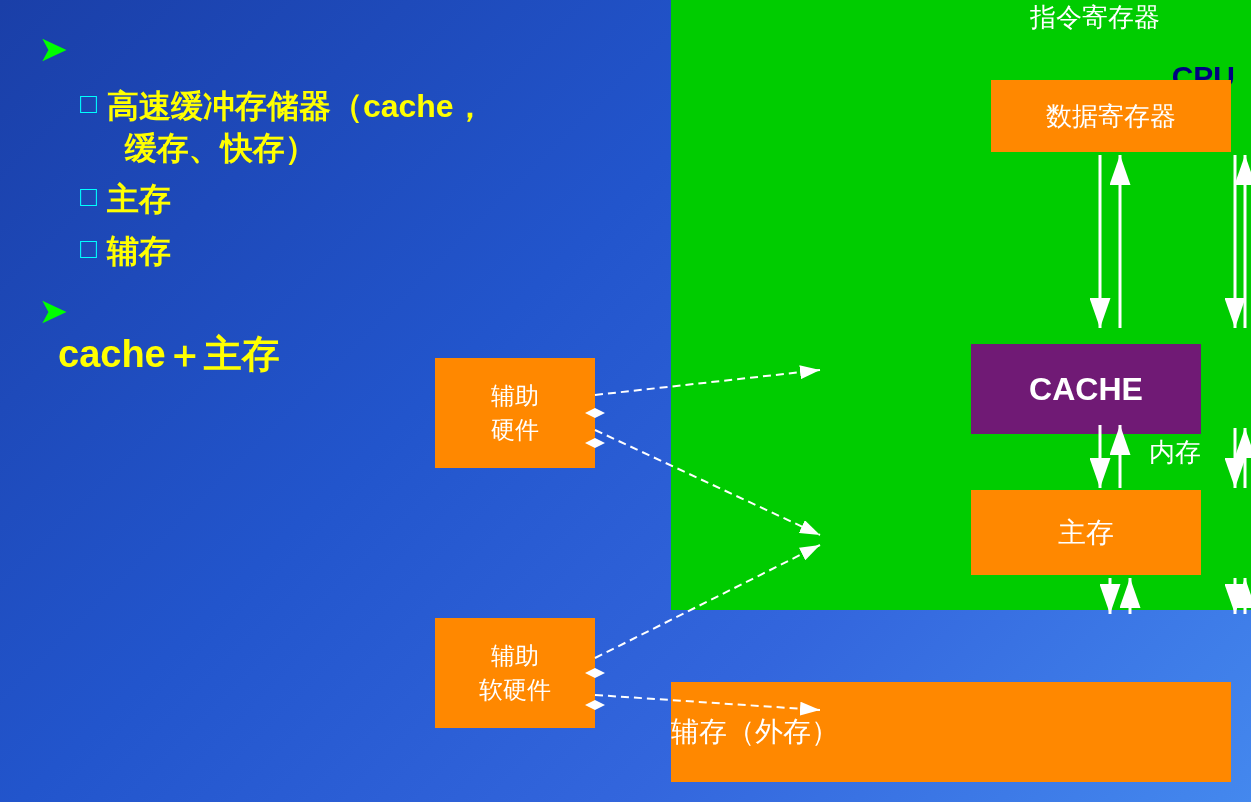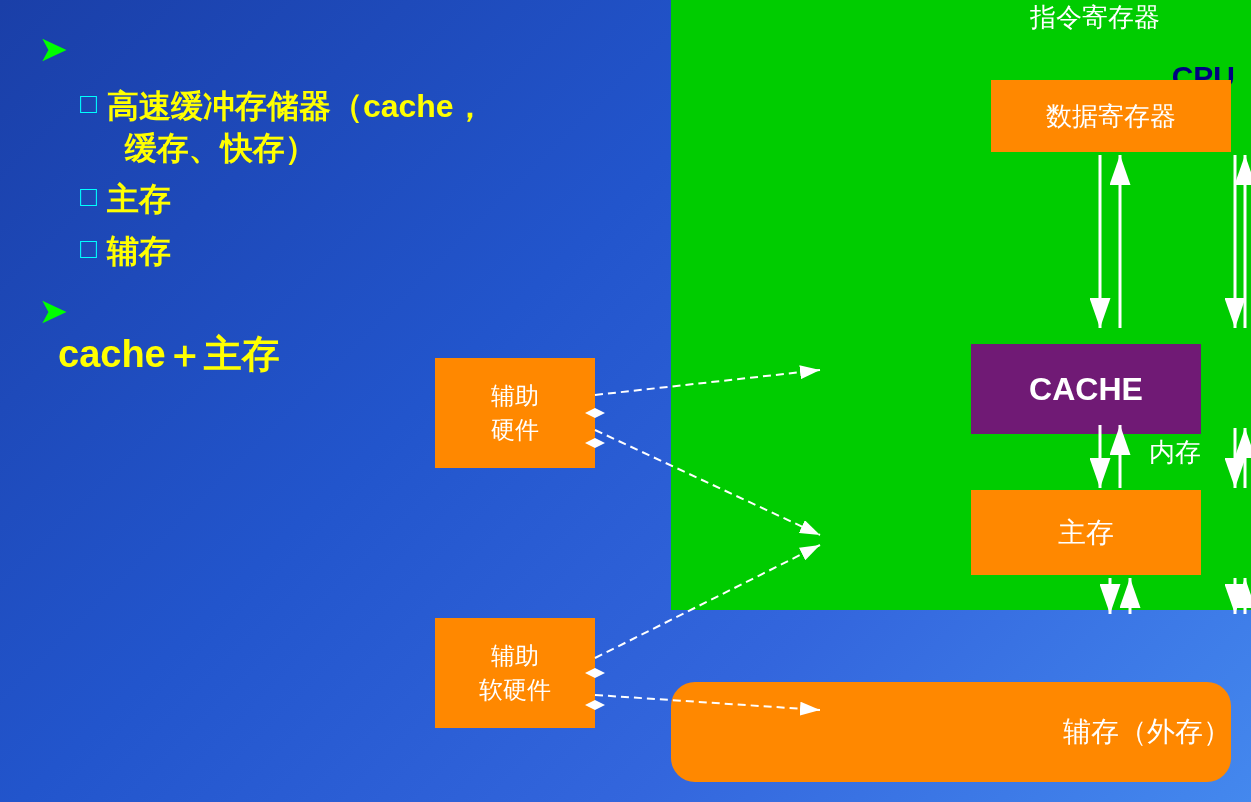--- a/index.html
+++ b/index.html
@@ -205,22 +205,21 @@
     
     .aux-mem-box {
       position: absolute;
       bottom: 20px;
       right: 20px;
       width: 560px;
       height: 100px;
       background: #ff8800;
       display: flex;
       align-items: center;
-      justify-content: flex-end;
-      border-radius: 24px;
+      justify-content: flex-start;
     }
     .aux-mem-label {
       color: white;
       font-size: 28px;
     }
 
     
     .aux-hw-box {
       position: absolute;
       top: 358px;

